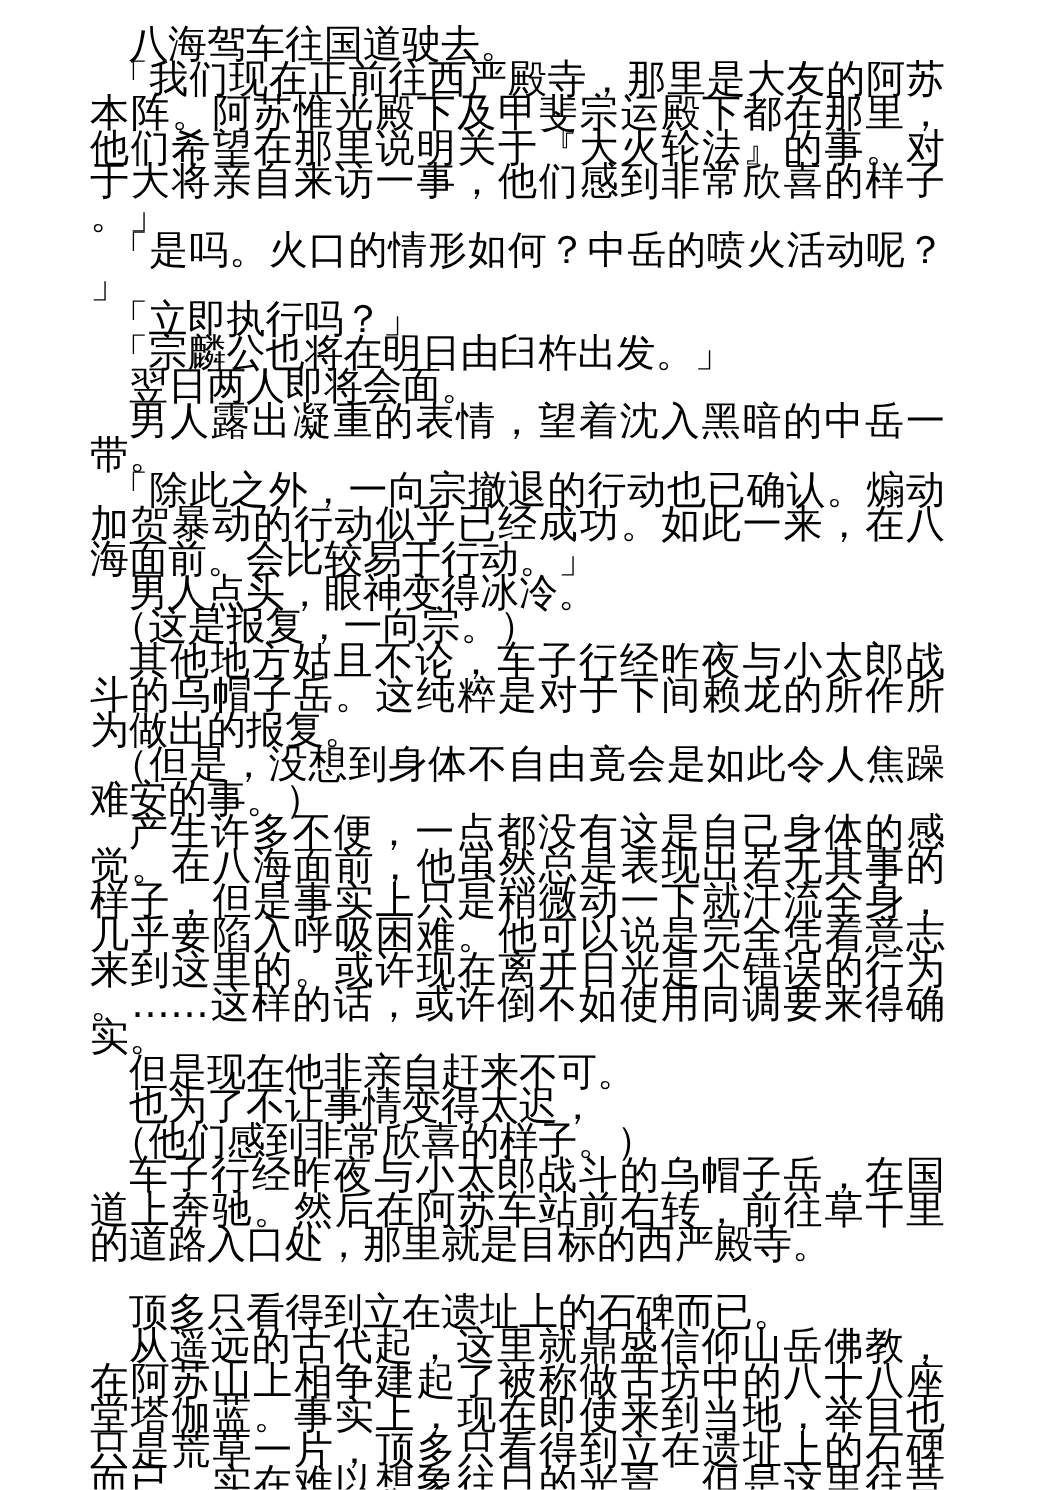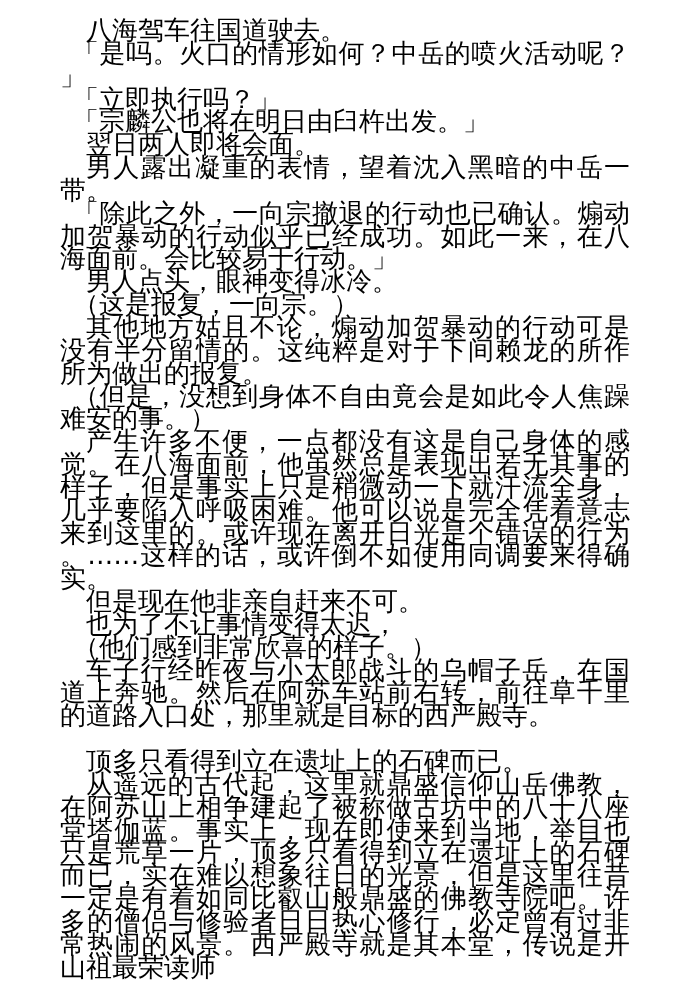--- a/index.html
+++ b/index.html
@@ -22,29 +22,30 @@
     line-break: anywhere;
   }
   .para.quote { text-indent: 0.5em; }
   .blank { height: 22.85px; }
 </style>
 </head>
 <body>
 
 <div class="page">
   <p class="para">八海驾车往国道驶去。</p>
+  <p class="para quote">「我们现在正前往西严殿寺，那里是大友的阿苏本阵。阿苏惟光殿下及甲斐宗运殿下都在那里，他们希望在那里说明关于『大火轮法』的事。对于大将亲自来访一事，他们感到非常欣喜的样子。」</p>
   <p class="para quote">「是吗。火口的情形如何？中岳的喷火活动呢？」</p>
   <p class="para quote">「立即执行吗？」</p>
   <p class="para quote">「宗麟公也将在明日由臼杵出发。」</p>
   <p class="para">翌日两人即将会面。</p>
   <p class="para">男人露出凝重的表情，望着沈入黑暗的中岳一带。</p>
   <p class="para quote">「除此之外，一向宗撤退的行动也已确认。煽动加贺暴动的行动似乎已经成功。如此一来，在八海面前。会比较易于行动。」</p>
   <p class="para">男人点头，眼神变得冰冷。</p>
   <p class="para quote">（这是报复，一向宗。）</p>
-  <p class="para">其他地方姑且不论，煽动加贺暴动的行动可是没有半分留情的。这纯粹是对于下间赖龙的所作所为做出的报复。</p>
+  <p class="para">其他地方姑且不论，车子行经昨夜与小太郎战斗的乌帽子岳。这纯粹是对于下间赖龙的所作所为做出的报复。</p>
   <p class="para quote">（但是，没想到身体不自由竟会是如此令人焦躁难安的事。）</p>
   <p class="para">产生许多不便，一点都没有这是自己身体的感觉。在八海面前，他虽然总是表现出若无其事的样子，但是事实上只是稍微动一下就汗流全身，几乎要陷入呼吸困难。他可以说是完全凭着意志来到这里的。或许现在离开日光是个错误的行为。……这样的话，或许倒不如使用同调要来得确实。</p>
   <p class="para">但是现在他非亲自赶来不可。</p>
   <p class="para">也为了不让事情变得太迟，</p>
   <p class="para quote">（他们感到非常欣喜的样子。）</p>
   <p class="para">车子行经昨夜与小太郎战斗的乌帽子岳，在国道上奔驰。然后在阿苏车站前右转，前往草千里的道路入口处，那里就是目标的西严殿寺。</p>
   <div class="blank"></div>
   <p class="para">顶多只看得到立在遗址上的石碑而已。</p>
   <p class="para">从遥远的古代起，这里就鼎盛信仰山岳佛教，在阿苏山上相争建起了被称做古坊中的八十八座堂塔伽蓝。事实上，现在即使来到当地，举目也只是荒草一片，顶多只看得到立在遗址上的石碑而已，实在难以想象往日的光景，但是这里往昔一定是有着如同比叡山般鼎盛的佛教寺院吧。许多的僧侣与修验者日日热心修行，必定曾有过非常热闹的风景。西严殿寺就是其本堂，传说是开山祖最荣读师</p>
 </div>

